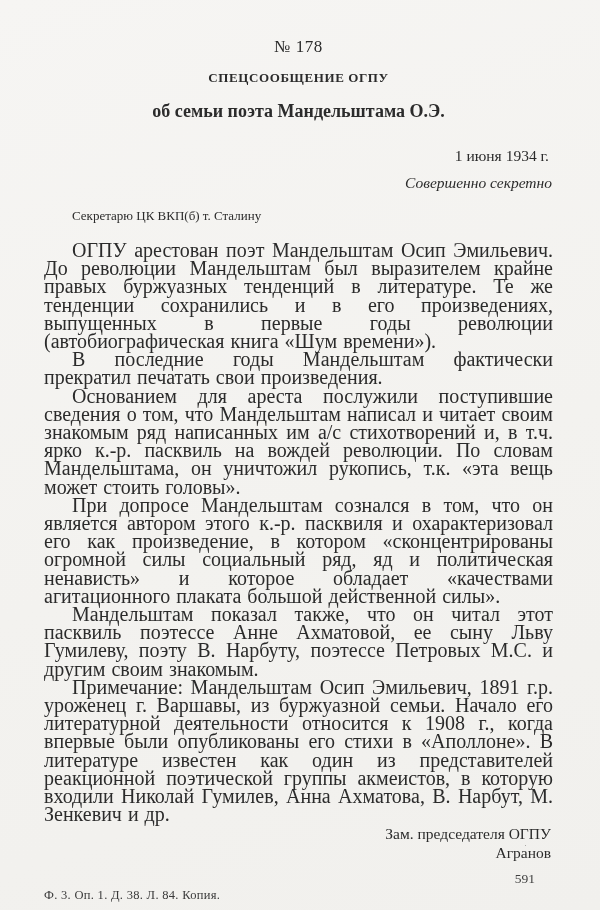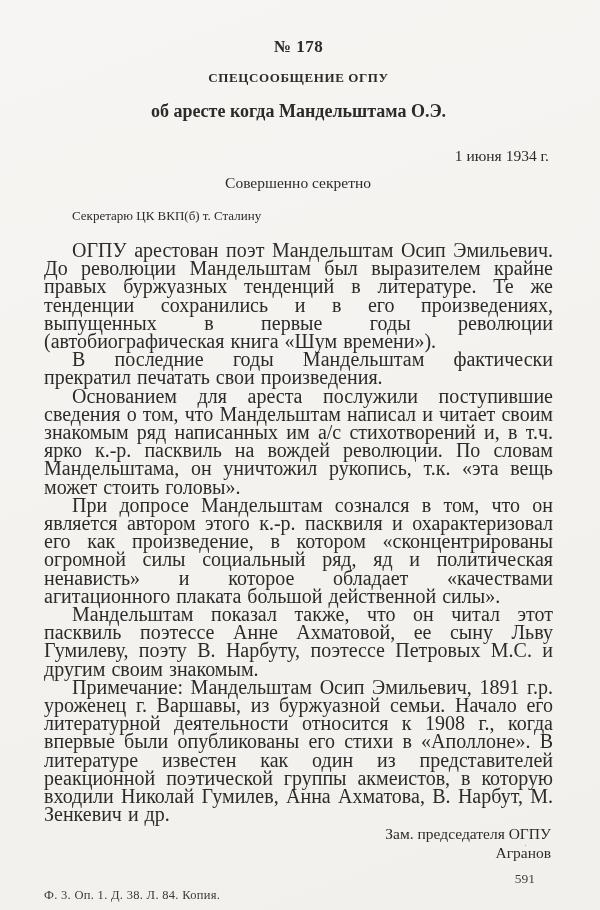--- a/index.html
+++ b/index.html
@@ -14,21 +14,21 @@
     margin: 0 auto;
     background: linear-gradient(160deg, #f6f5f3 0%, #f3f2ef 55%, #f1f0ed 100%);
     color: #2b2b2b;
     font-family: "Liberation Serif", "DejaVu Serif", serif;
     overflow: hidden;
     box-sizing: border-box;
     padding: 30px 47px 0 44px;
   }
   .doc-number {
     text-align: center;
-    font-weight: bold;
+    font-weight: normal;
     font-size: 17px;
     margin-top: 7px;
     letter-spacing: 0.5px;
   }
   .doc-title-1 {
     text-align: center;
     font-weight: bold;
     font-size: 13px;
     margin-top: 13px;
     letter-spacing: 0.6px;
@@ -39,24 +39,25 @@
     font-size: 18px;
     margin-top: 15px;
   }
   .date-line {
     text-align: right;
     font-size: 15.5px;
     margin-top: 25px;
     padding-right: 4px;
   }
   .secret-line {
-    text-align: center;
+    text-align: right;
     font-size: 15.5px;
     margin-top: 9px;
     padding-right: 1px;
+    font-style: italic;
   }
   .addressee {
     font-size: 13px;
     margin-top: 16px;
     text-indent: 28px;
   }
   .body-text {
     margin-top: 17px;
   }
   .body-text p {
@@ -99,21 +100,21 @@
 </style>
 </head>
 <body>
 
 <div class="page">
 
   <div class="doc-number">№ 178</div>
 
   <div class="doc-title-1">СПЕЦСООБЩЕНИЕ ОГПУ</div>
 
-  <div class="doc-title-2">об аресте когда Мандельштама О.Э.</div>
+  <div class="doc-title-2">об семьи поэта Мандельштама О.Э.</div>
 
   <div class="date-line">1 июня 1934 г.</div>
 
   <div class="secret-line">Совершенно секретно</div>
 
   <div class="addressee">Секретарю ЦК ВКП(б) т. Сталину</div>
 
   <div class="body-text">
     <p>ОГПУ арестован поэт Мандельштам Осип Эмильевич. До революции Мандельштам был выразителем крайне правых буржуазных тенденций в литературе. Те же тенденции сохранились и в его произведениях, выпущенных в первые годы революции (автобиографическая книга «Шум времени»).</p>
     <p>В последние годы Мандельштам фактически прекратил печатать свои произведения.</p>

